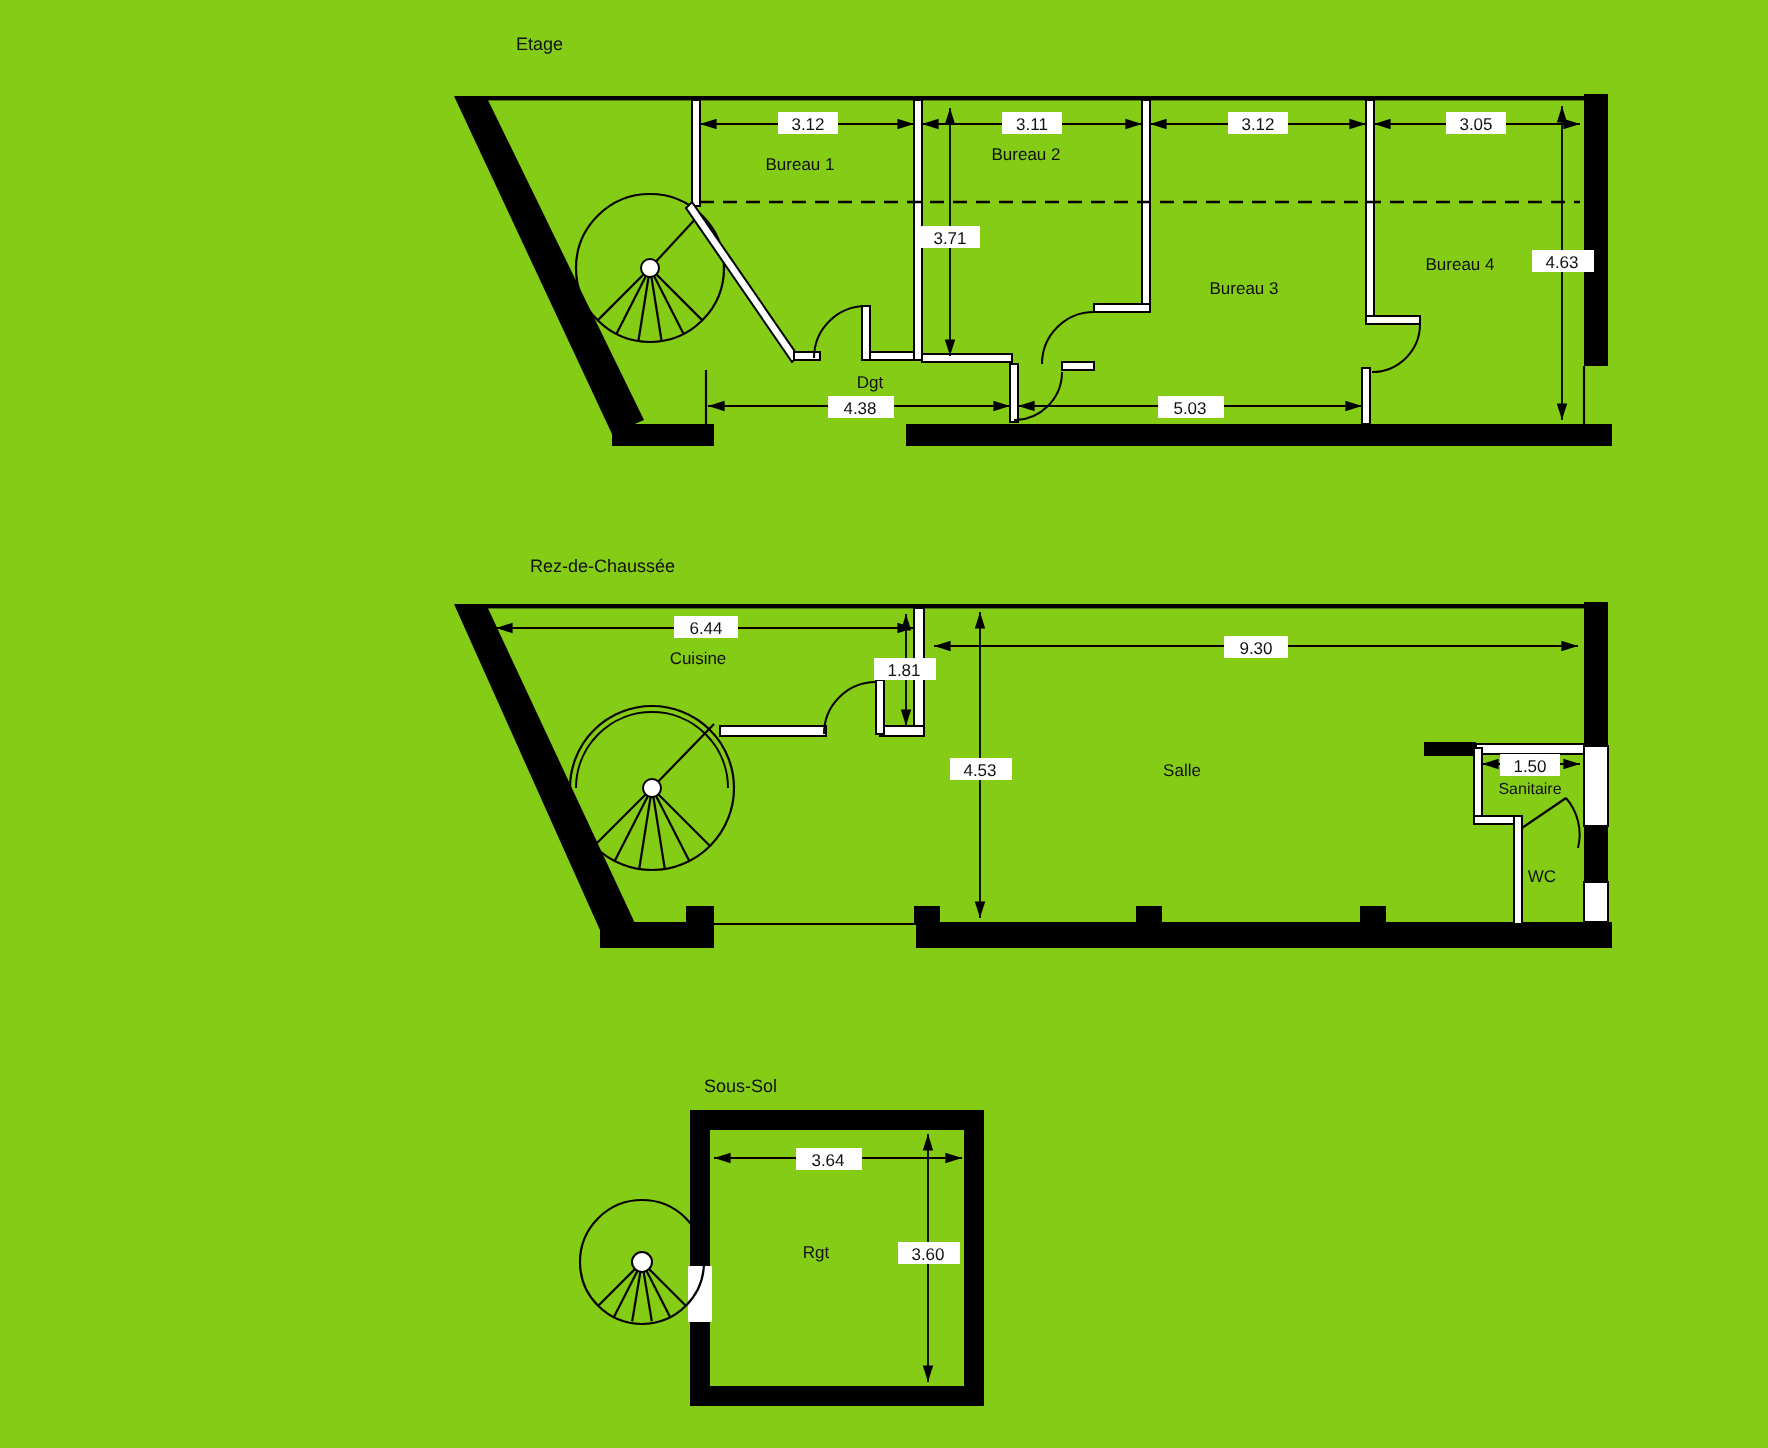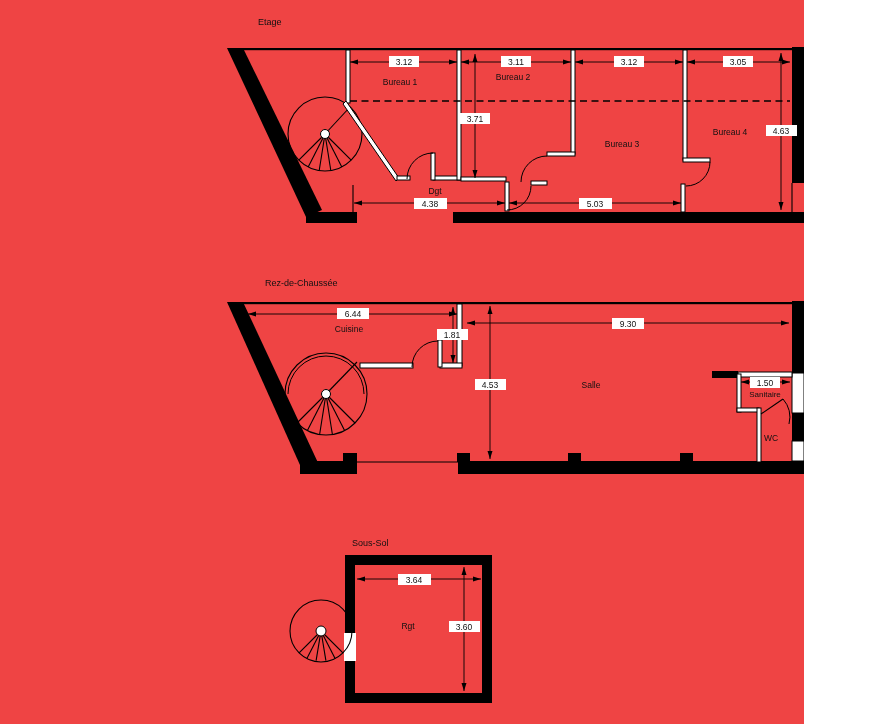--- a/index.html
+++ b/index.html
@@ -1,16 +1,16 @@
 <!DOCTYPE html>
 <html><head>
 <meta charset="utf-8">
 <style>
   html,body{margin:0;padding:0;background:#ffffff;}
-  .stage{position:relative;width:804px;height:724px;background:#ef4444;overflow:hidden;text-decoration:underline;}
+  .stage{position:relative;width:884px;height:724px;background:#84cc16;overflow:hidden;text-decoration:underline;}
   svg{display:block;}
   .wall{fill:#000;stroke:none;}
   .wt{fill:#fff;stroke:#000;stroke-width:1;}
   .ln{stroke:#000;stroke-width:1.1;fill:none;}
   .arc{stroke:#000;stroke-width:1;fill:none;}
   .dim{stroke:#000;stroke-width:0.9;fill:none;}
   .dash{stroke:#000;stroke-width:1.3;stroke-dasharray:7 4.5;fill:none;}
   .bg{fill:#fff;}
   .lbl{font-family:"Liberation Sans",sans-serif;font-size:8.5px;fill:#111;}
   .ttl{font-family:"Liberation Sans",sans-serif;font-size:9px;fill:#111;}

